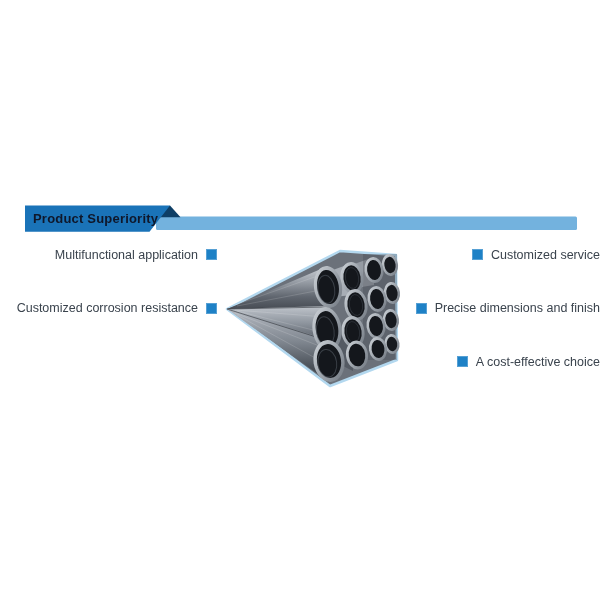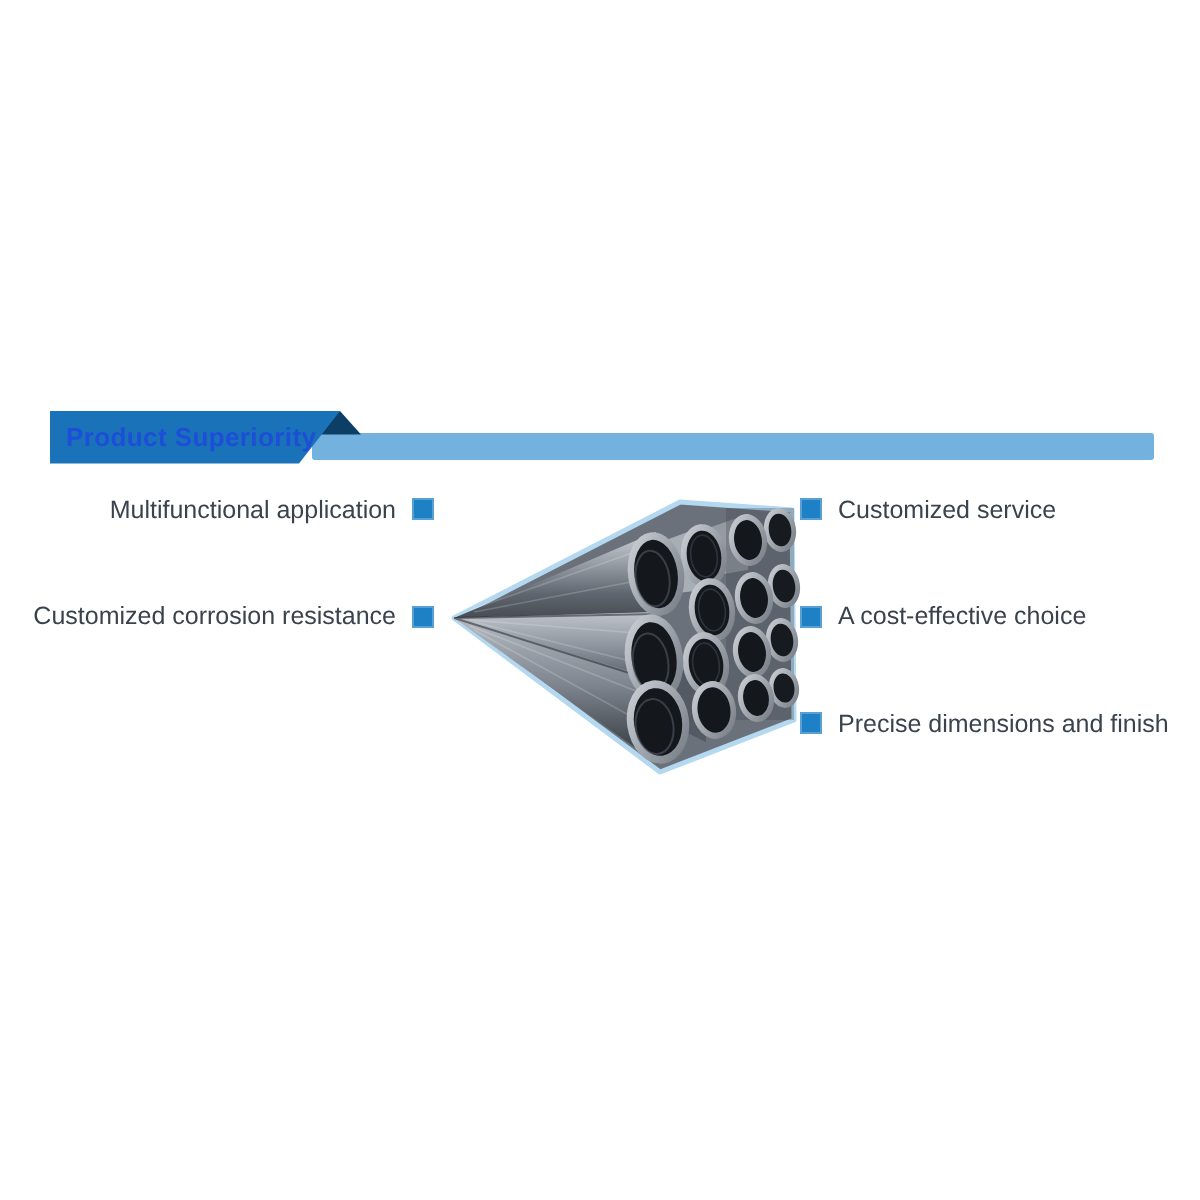--- a/index.html
+++ b/index.html
@@ -6,27 +6,27 @@
   body{background:#e9e9e9;font-family:"Liberation Sans",sans-serif;}
   .canvas{
     position:relative;width:600px;height:600px;background:#ffffff;
     margin:0 auto;overflow:hidden;
   }
   
   .banner-svg{position:absolute;left:0;top:200px;width:600px;height:36px;display:block;}
   .banner-title{
     position:absolute;left:33px;top:205px;height:27px;
     display:flex;align-items:center;
-    color:#1d4ed8;font-size:13px;font-weight:bold;letter-spacing:.2px;
+    color:#0f172a;font-size:13px;font-weight:bold;letter-spacing:.2px;
     font-family:"Liberation Sans",sans-serif;white-space:nowrap;
   }
   
   .col{position:absolute;top:228px;display:flex;flex-direction:column;}
   .col-left{left:0;width:217px;}
-  .col-right{left:400px;width:200px;}
+  .col-right{left:400px;width:200px;align-items:flex-end;}
   .feat-row{height:53.5px;display:flex;align-items:center;gap:8px;}
   .col-left .feat-row{justify-content:flex-end;}
   .col-right .feat-row{justify-content:flex-start;}
   .feat-label{
     color:#3a434d;font-size:12.5px;font-weight:500;line-height:1;
     font-family:"Liberation Sans",sans-serif;white-space:nowrap;
   }
   .bullet{
     width:11px;height:11px;background:#1e81c6;flex:0 0 auto;
     box-shadow:inset 0 0 0 1px rgba(255,255,255,.25);
@@ -57,25 +57,25 @@
     </div>
   </div>
 
   <div class="col col-right">
     <div class="feat-row">
       <span class="bullet"></span>
       <span class="feat-label">Customized service</span>
     </div>
     <div class="feat-row">
       <span class="bullet"></span>
+      <span class="feat-label">Precise dimensions and finish</span>
+    </div>
+    <div class="feat-row">
+      <span class="bullet"></span>
       <span class="feat-label">A cost-effective choice</span>
-    </div>
-    <div class="feat-row">
-      <span class="bullet"></span>
-      <span class="feat-label">Precise dimensions and finish</span>
     </div>
   </div>
 
   <svg class="pipes-svg" viewBox="0 0 190 150" xmlns="http://www.w3.org/2000/svg">
     <defs>
       <linearGradient id="gA" x1="0" y1="0" x2="0" y2="1">
         <stop offset="0" stop-color="#cdd2d8"></stop>
           <stop offset="0.35" stop-color="#9aa0a8"></stop>
         <stop offset="0.72" stop-color="#60666f"></stop>
           <stop offset="1" stop-color="#474c54"></stop>

